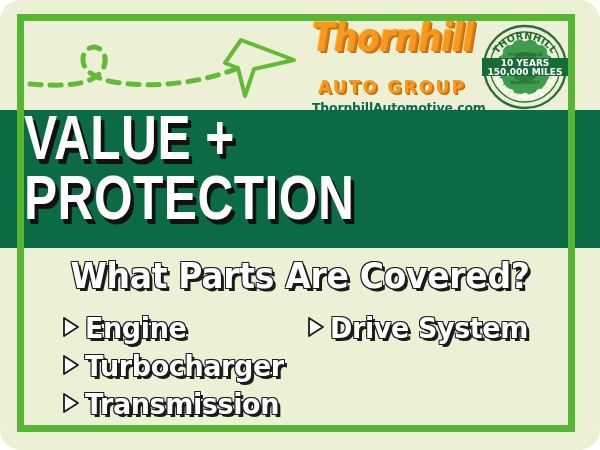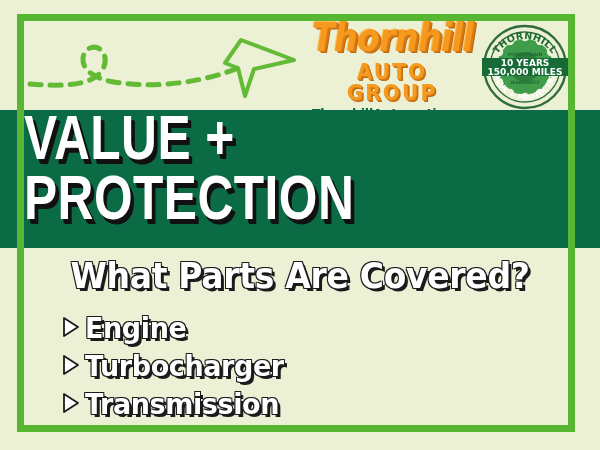--- a/index.html
+++ b/index.html
@@ -7,20 +7,21 @@
     padding: 0;
     background: #ffffff;
   }
   #card {
     position: relative;
     width: 600px;
     height: 450px;
     overflow: hidden;
     background: #ecf0d5;
     font-family: "Liberation Sans", sans-serif;
+    border-radius: 21px;
   }
 
   
   #band {
     position: absolute;
     left: 0;
     top: 110px;
     width: 600px;
     height: 138px;
     background: #0a6b44;
@@ -67,24 +68,24 @@
     text-shadow:
        1px 0 0 #d87a12,
        2px 1px 0 #d87a12,
        3px 2px 0 #c06a0c,
       -1px -1px 0 #fdbe57;
     transform: scaleY(1.18);
     transform-origin: center bottom;
   }
   #logo .sub {
     display: block;
-    margin-top: 5px;
-    font-family: "DejaVu Sans", sans-serif;
-    font-weight: bold;
-    font-size: 20px;
+    margin-top: 22px;
+    font-family: "DejaVu Sans", sans-serif;
+    font-weight: bold;
+    font-size: 17px;
     letter-spacing: 2.2px;
     color: #f59a1e;
     text-shadow:
        1px 1px 0 #d87a12,
        2px 2px 0 #c06a0c;
     transform: scaleY(1.05);
   }
   #logo .site {
     display: block;
     margin-top: 6px;
@@ -267,19 +268,25 @@
       </div>
       <div class="part-item">
         <svg class="part-arrow" viewBox="0 0 20 22">
           <path d="M4,2 L18,11 L4,20 Z" fill="#ffffff" stroke="#1b1b1b" stroke-width="1.8" stroke-linejoin="round"></path>
         </svg>
         <span class="part-label">Transmission</span>
       </div>
     </div>
 
     <div class="parts-col">
+      <div class="part-item">
+        <svg class="part-arrow" viewBox="0 0 20 22">
+          <path d="M4,2 L18,11 L4,20 Z" fill="#ffffff" stroke="#1b1b1b" stroke-width="1.8" stroke-linejoin="round"></path>
+        </svg>
+        <span class="part-label">Drive System</span>
+      </div>
     </div>
 
   </div>
 
   <div id="frame"></div>
 
 </div>
 
 </body></html>

